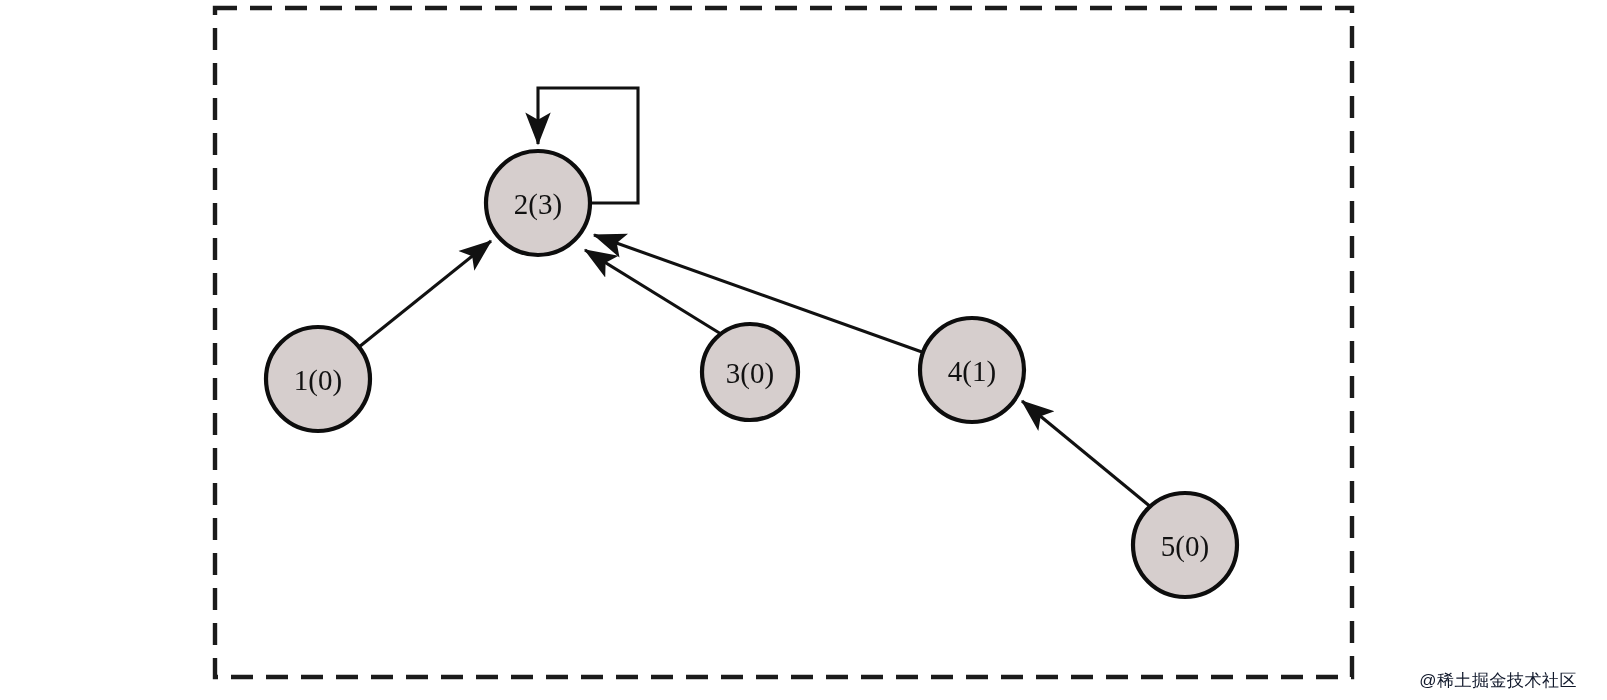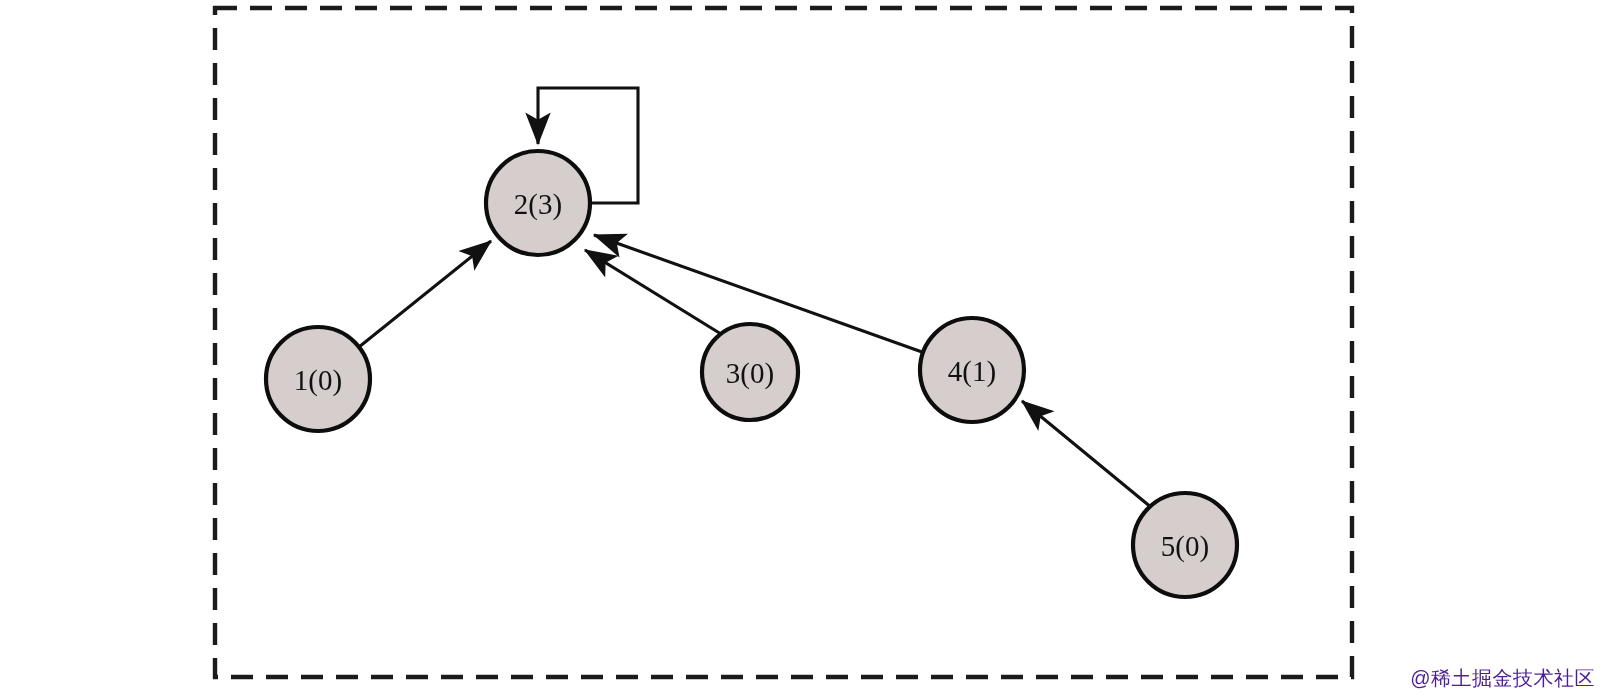--- a/index.html
+++ b/index.html
@@ -48,25 +48,25 @@
     fill: none;
   }
   .frame-rect {
     fill: none;
     stroke: #1b1b1b;
     stroke-width: 4.4;
     stroke-dasharray: 22 13;
   }
   .watermark {
     position: absolute;
-    right: 12px;
+    right: 30px;
     bottom: 8px;
     font-family: "Liberation Sans", "DejaVu Sans", sans-serif;
-    font-size: 20px;
-    color: #4c1d95;
+    font-size: 17px;
+    color: #0f172a;
     letter-spacing: 0.5px;
     white-space: nowrap;
     user-select: none;
   }
 </style>
 </head>
 <body>
 
 <div id="canvas-root">
 

